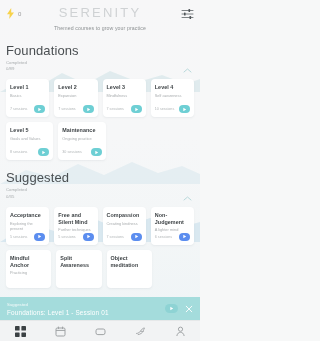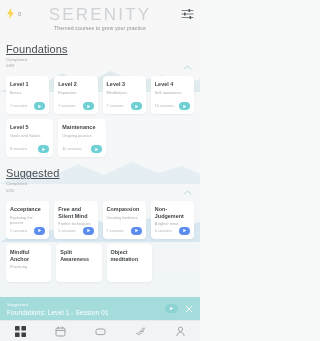--- a/index.html
+++ b/index.html
@@ -23,35 +23,35 @@
   .mtn-c { top: 196px; opacity: .8; }
 
   
   .header { position: relative; z-index: 3; padding: 5px 6px 0 6px; }
   .hrow { display: flex; align-items: center; justify-content: space-between; height: 17px; }
   .bolt-wrap { display: flex; align-items: center; gap: 3px; }
   .bolt { width: 9px; height: 11px; display: block; }
   .bolt-count { font-size: 6px; color: #9a9a9a; }
   .brand {
     position: absolute; left: 0; right: 0; top: 5px;
-    text-align: center; font-size: 17px; letter-spacing: 2.2px;
+    text-align: center; font-size: 13px; letter-spacing: 2.2px;
     color: #cfd2d4; font-weight: 400;
   }
   .settings-icon { width: 13px; height: 12px; display: block; }
   .tagline {
     text-align: center; font-size: 5.2px; color: #8d9193;
     margin-top: 3px; letter-spacing: .1px;
   }
 
   
   .body { position: relative; z-index: 2; padding: 0 6px; margin-top: 12px; }
 
   .section { margin-bottom: 4px; }
   .sec-head { position: relative; padding-bottom: 3px; }
-  .sec-title { font-size: 11px; color: #4a4f52; font-weight: 400; letter-spacing: .1px; text-decoration: underline; }
+  .sec-title { font-size: 13px; color: #4a4f52; font-weight: 400; letter-spacing: .1px; }
   .sec-sub { font-size: 4.3px; color: #a9adaf; margin-top: 2px; line-height: 1.45; }
   .chev {
     position: absolute; right: 2px; bottom: 2px;
     width: 9px; height: 5px;
   }
 
   .grid { display: flex; gap: 5px; margin-top: 4px; }
   .card {
     flex: 1 1 0; min-width: 0;
     background: #ffffff;

